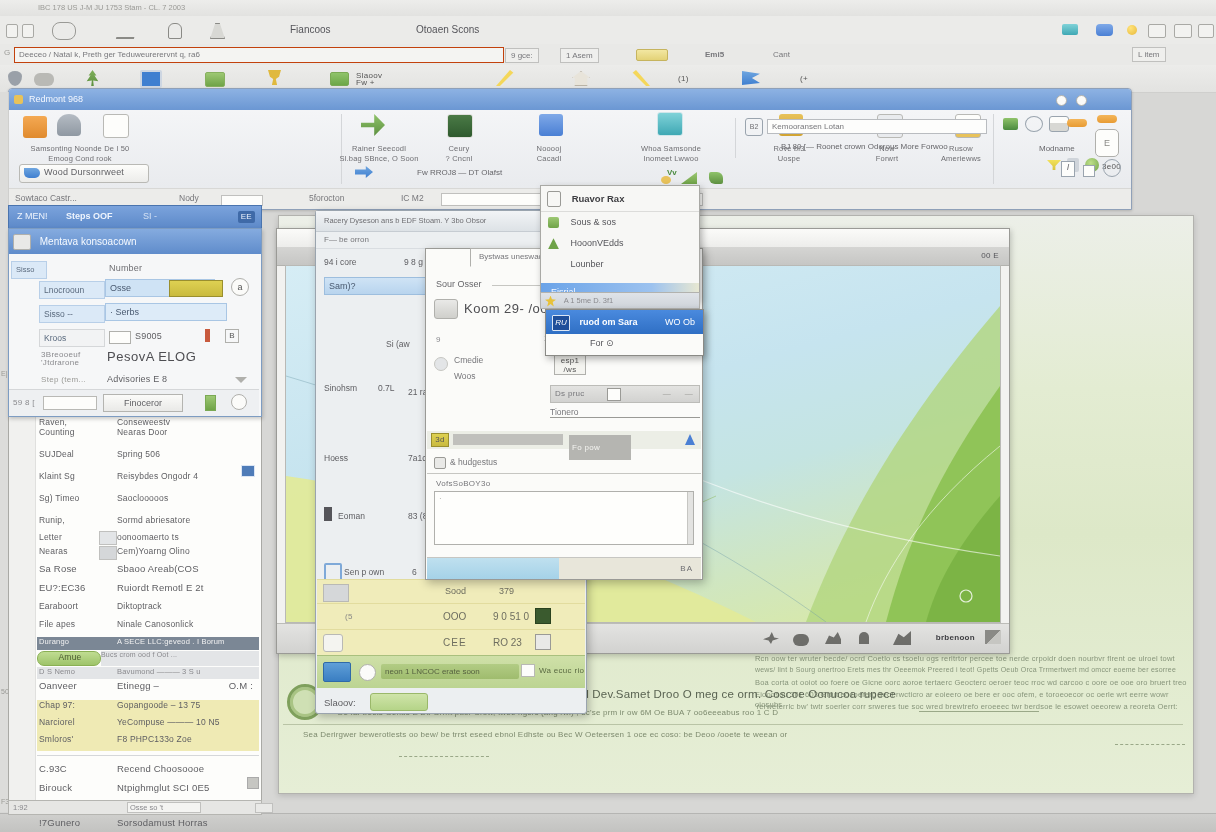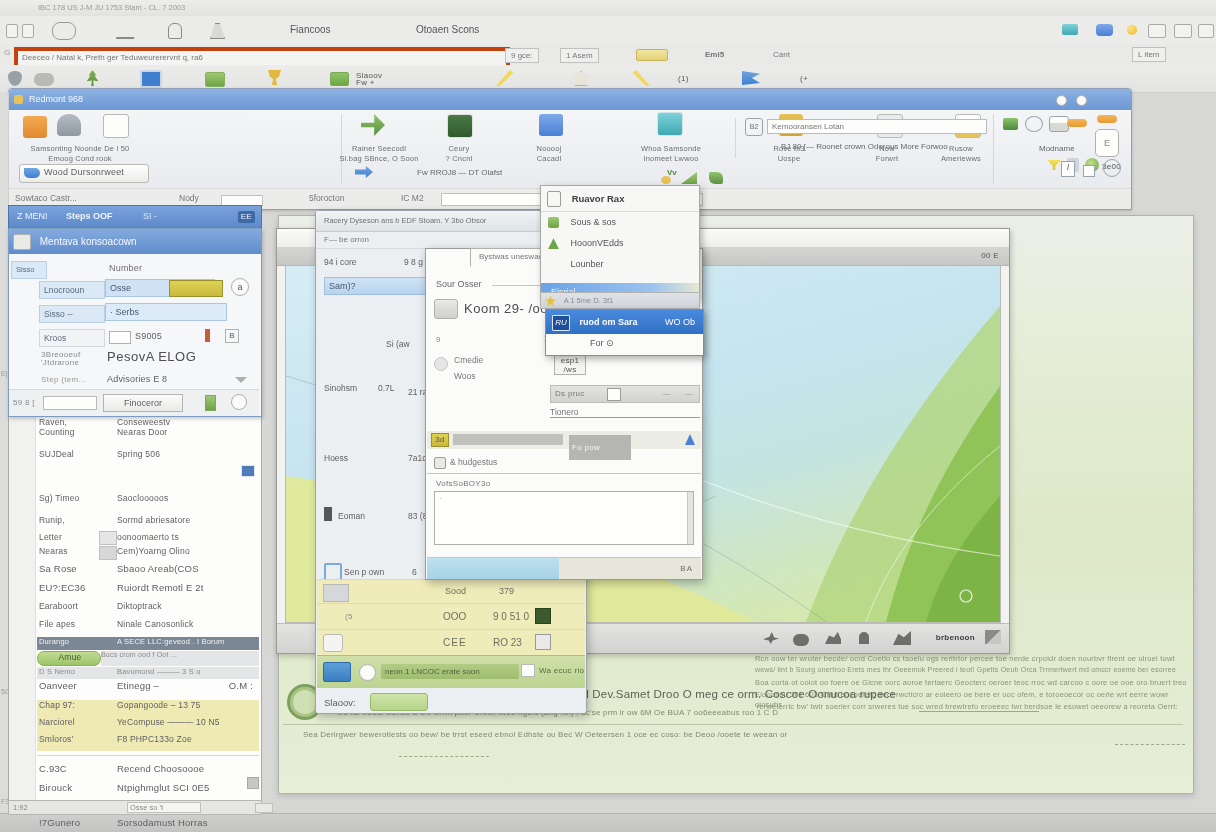--- a/index.html
+++ b/index.html
@@ -11,21 +11,21 @@
   .sm{font-size:9px;letter-spacing:.2px;}
   .ell{white-space:nowrap;overflow:hidden;text-overflow:clip;}
   .ic{display:inline-block;vertical-align:middle;}
 
   
   .titlebar{left:0;top:0;width:1216px;height:16px;background:linear-gradient(#ededeb,#e2e2e0);
             border-bottom:1px solid #cfcfcd;font-size:7.5px;color:#9a9a96;line-height:16px;padding-left:38px;}
   .menubar{left:0;top:16px;width:1216px;height:28px;background:#ebebe9;border-bottom:1px solid #d2d2d0;}
   .menubar .lbl{font-size:10px;color:#55555a;line-height:28px;}
   .addrbar{left:0;top:44px;width:1216px;height:21px;background:#e9e9e7;border-bottom:1px solid #d6d6d4;}
-  .addrfield{left:14px;top:3px;width:480px;height:14px;border:4px solid #c2410c;background:#f4f4f2;
+  .addrfield{left:14px;top:3px;width:480px;height:14px;border:1px solid #c2410c;background:#f4f4f2;
              font-size:8px;line-height:14px;color:#77777b;padding:0 4px;}
   .chip{height:13px;border:1px solid #c0c0be;background:#efefed;font-size:8px;line-height:13px;padding:0 5px;color:#77777b;top:4px;}
   .toolbar{left:0;top:65px;width:1216px;height:27px;background:linear-gradient(#ececea,#e3e3e1);border-bottom:1px solid #cfcfcd;}
   .shield{width:14px;height:15px;background:#9aa0a8;border-radius:7px 7px 7px 7px/5px 5px 10px 10px;}
   .paw{width:20px;height:13px;background:#b9b9b5;border-radius:6px;}
   .plant{width:13px;height:16px;background:linear-gradient(#7fb05a,#5d9040);clip-path:polygon(50% 0,80% 35%,65% 35%,95% 70%,55% 65%,60% 100%,40% 100%,45% 65%,5% 70%,35% 35%,20% 35%);}
   .mon{width:18px;height:14px;background:#3f7fd0;border:2px solid #cdd6e2;border-radius:2px;}
   .greenbox{width:18px;height:13px;background:linear-gradient(#9dc873,#6fa348);border:1px solid #86b05e;border-radius:2px;}
   .trophy{width:13px;height:15px;background:#e0b93e;clip-path:polygon(0 0,100% 0,85% 45%,60% 60%,70% 100%,30% 100%,40% 60%,15% 45%);}
   .folder{width:17px;height:12px;background:linear-gradient(#8fc36a,#6da747);border-radius:2px 2px 2px 2px;border:1px solid #7aa953;}
@@ -376,20 +376,24 @@
       <span class="c2">Conseweestv</span>
   </div>
   <div class="abs lrow" style="top:12px;height:20px">
     <span class="c1">Counting</span>
       <span class="c2">Nearas Door</span>
   </div>
   <div class="abs lrow" style="top:34px;height:21px">
       <span class="c1">SUJDeal</span>
       <span class="c2">Spring 506</span>
     </div>
+  <div class="abs lrow" style="top:56px;height:21px">
+      <span class="c1">Klaint Sg</span>
+      <span class="c2">Reisybdes Ongodr  4</span>
+    </div>
   <div class="abs lrow" style="top:78px;height:21px">
       <span class="c1">Sg) Timeo</span>
       <span class="c2">Saoclooooos</span>
     </div>
   <div class="abs lrow" style="top:100px;height:18px">
       <span class="c1">Runip,</span>
       <span class="c2">Sormd abriesatore</span>
     </div>
   <div class="abs lrow" style="top:117px;height:14px">
       <span class="c1">Letter</span>

